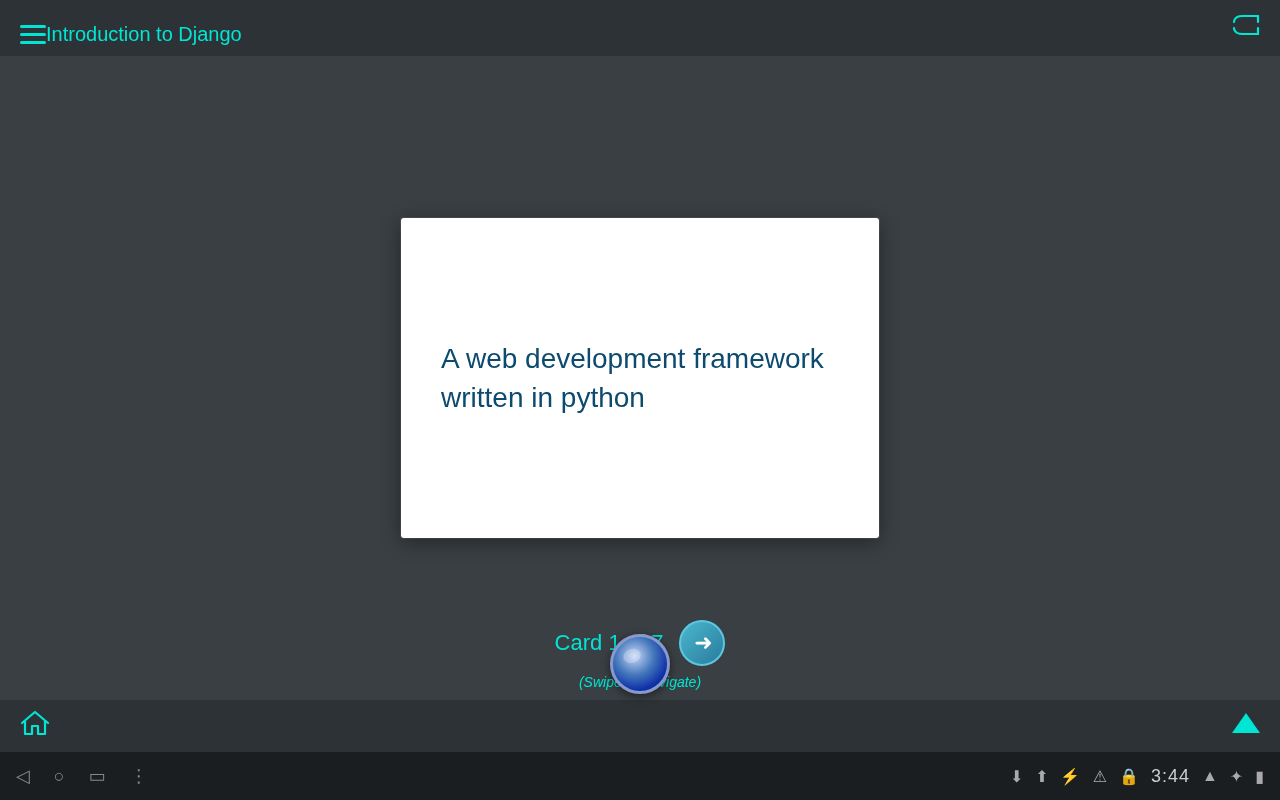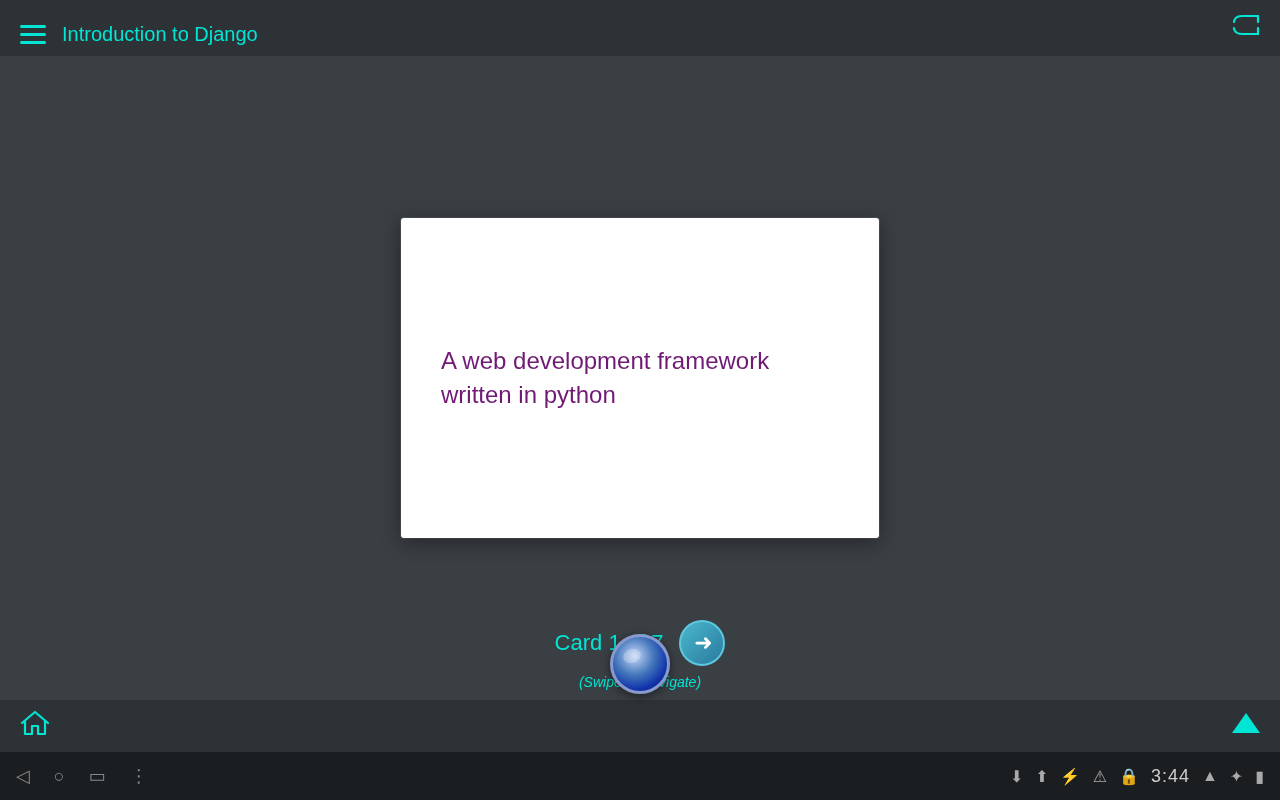--- a/index.html
+++ b/index.html
@@ -23,21 +23,20 @@
       background-color: #2d3236;
       display: flex;
       align-items: center;
       justify-content: space-between;
       padding: 0 20px;
     }
 
     .top-bar-left {
       display: flex;
       align-items: center;
-      gap: 16px;
       margin-top: 12px;
     }
 
     .hamburger-icon {
       display: flex;
       flex-direction: column;
       gap: 5px;
       cursor: pointer;
     }
 
@@ -83,22 +82,22 @@
       border-radius: 3px;
       box-shadow: 0 4px 20px rgba(0,0,0,0.4), 0 0 0 1px rgba(255,255,255,0.1);
       display: flex;
       align-items: center;
       justify-content: flex-start;
       padding: 40px;
       cursor: pointer;
     }
 
     .flashcard-text {
-      font-size: 24px;
-      color: #701a75;
+      font-size: 28px;
+      color: #0c4a6e;
       line-height: 1.4;
       font-weight: 400;
     }
 
     
     .card-nav {
       position: absolute;
       bottom: 100px;
       left: 0;
       right: 0;

